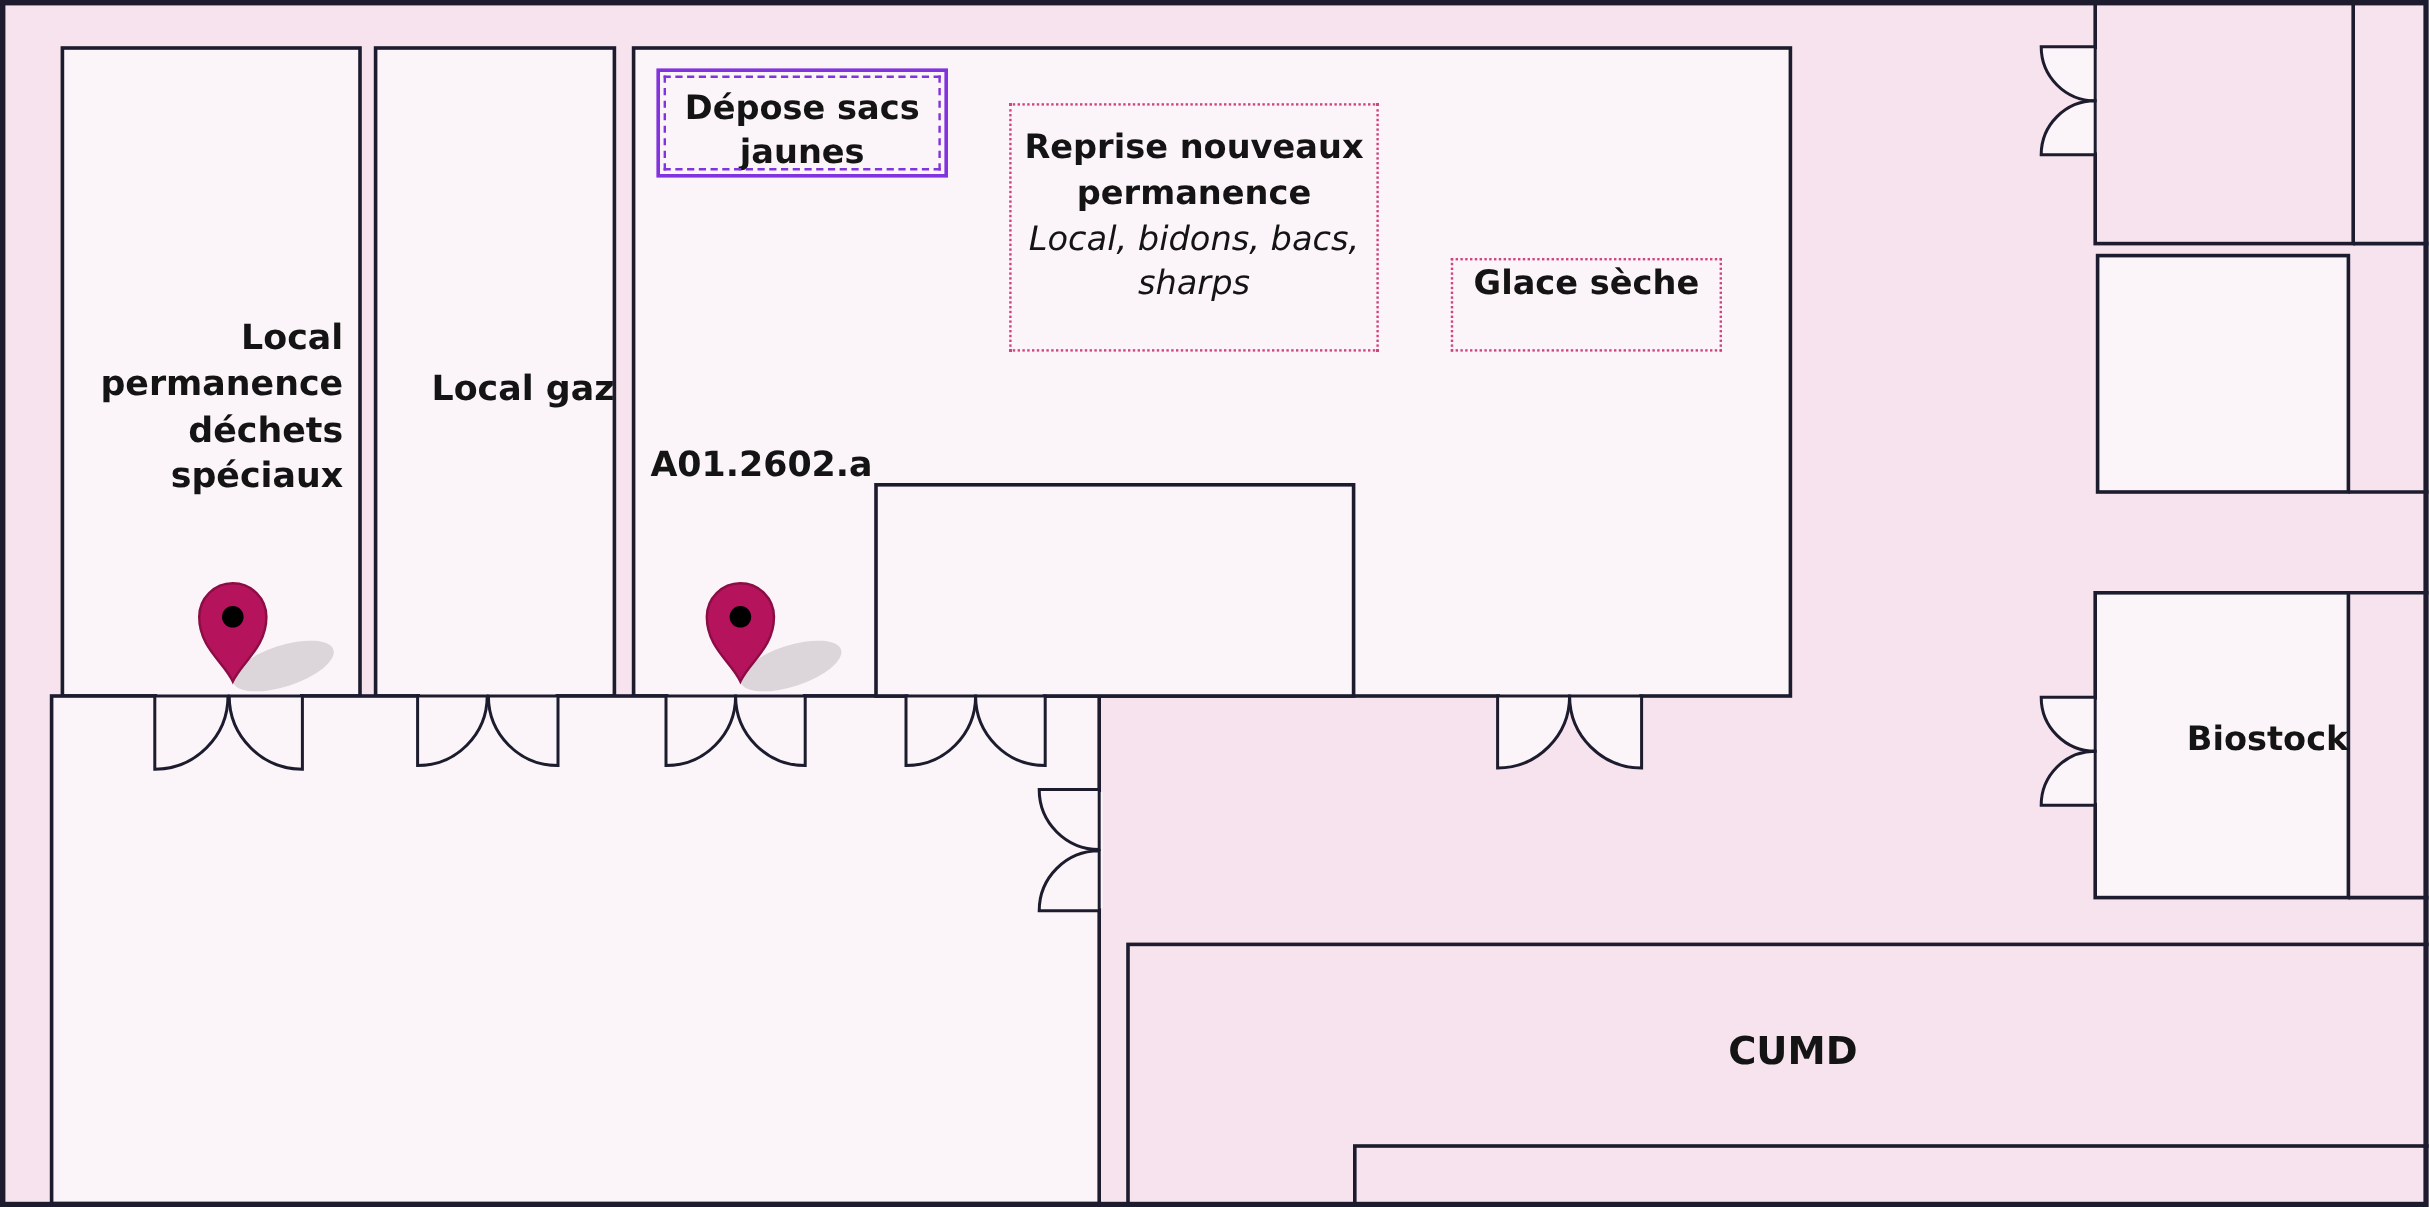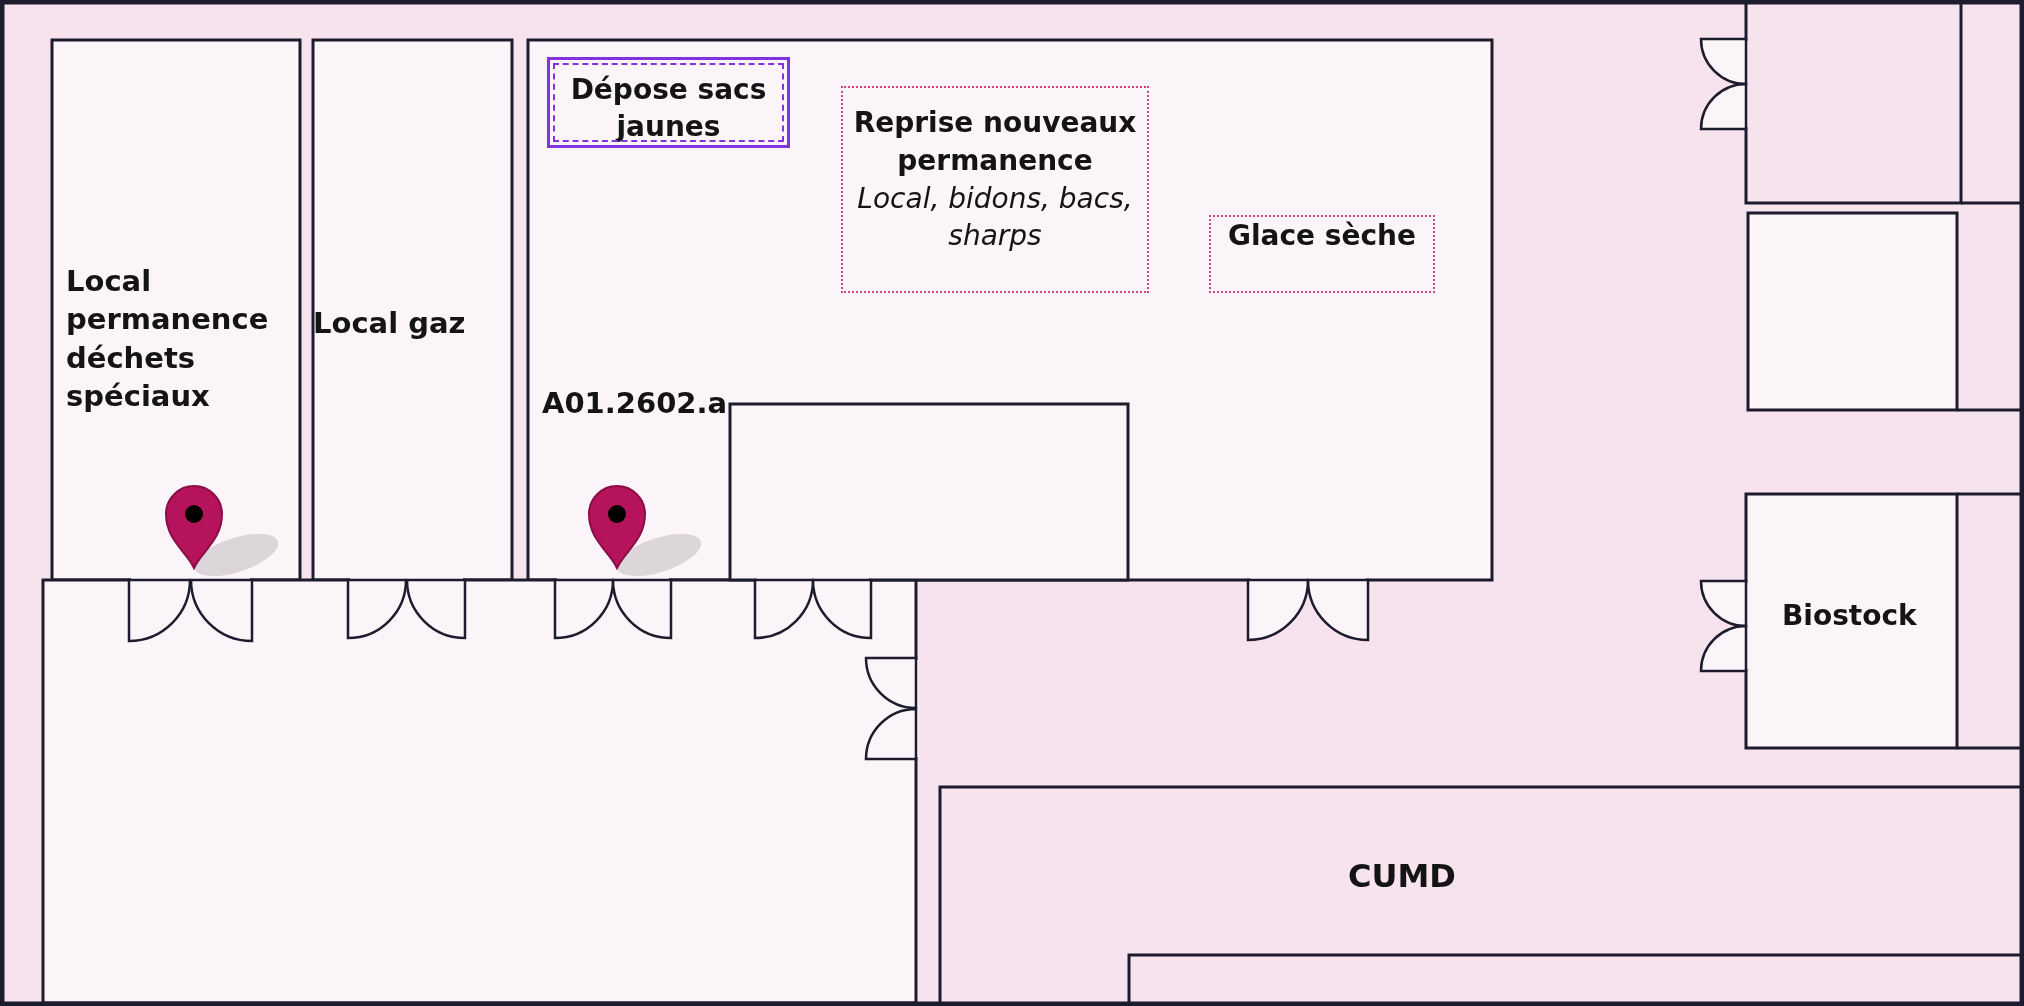--- a/index.html
+++ b/index.html
@@ -14,21 +14,21 @@
   .wall-line{stroke:var(--wall,#1c1c2e);stroke-width:3;}
   .gap-room{fill:var(--room,#fbf4f8);}
   .gap-bg{fill:var(--bg,#f6e3ed);}
   .door{fill:var(--room,#fbf4f8);stroke:var(--wall,#1c1c2e);stroke-width:2.5;}
   .outer{fill:none;stroke:var(--wall,#1c1c2e);stroke-width:5;}
   .pin-shadow{fill:var(--pin-shadow,#c3bbbf);opacity:.55;}
   .pin-body{fill:var(--pin,#b5135b);stroke:var(--pin-dark,#8c0d45);stroke-width:2;}
   .pin-dot{fill:#000;}
   .label{
     position:absolute;color:var(--text,#141414);font-weight:bold;
-    text-align:left;line-height:1.32;
+    text-align:right;line-height:1.32;
   }
   .note-purple{
     position:absolute;box-sizing:border-box;
     border:3px solid var(--purple,#8133dd);
     outline:2px dashed var(--purple,#8133dd);outline-offset:-8px;
     display:flex;align-items:flex-end;justify-content:center;
     text-align:center;font-weight:bold;color:var(--text,#141414);
     line-height:1.3;
   }
   .note-dotted{
@@ -119,23 +119,23 @@
       <circle class="pin-dot" cx="0" cy="-54" r="9"></circle>
     </g>
 
     <rect class="outer" x="2" y="2" width="2020" height="1002"></rect>
   </svg>
 
   <div class="label" style="left:66px;top:262px;width:220px;font-size:29px;">Local permanence déchets spéciaux</div>
 
   <div class="label" style="left:313px;top:304px;width:199px;font-size:29px;">Local gaz</div>
 
-  <div class="label" style="left:542px;top:368px;width:220px;font-size:29px;text-align:left;margin-top:16px;">A01.2602.a</div>
+  <div class="label" style="left:542px;top:368px;width:220px;font-size:29px;text-align:left;">A01.2602.a</div>
 
-  <div class="label" style="left:1746px;top:598px;width:211px;font-size:28px;padding-left:36px;">Biostock</div>
+  <div class="label" style="left:1746px;top:598px;width:211px;font-size:28px;">Biostock</div>
 
   <div class="label" style="left:1348px;top:855px;width:200px;font-size:32px;">CUMD</div>
 
   <div class="note-purple" style="left:547px;top:57px;width:243px;height:91px;font-size:28px;">
     <span>Dépose sacs jaunes</span>
   </div>
 
   <div class="note-dotted" style="left:841px;top:86px;width:308px;height:207px;padding:16px 8px 0 8px;font-size:28px;">
     <div class="title">Reprise nouveaux permanence</div>
     <div class="subtitle">Local, bidons, bacs, sharps</div>

